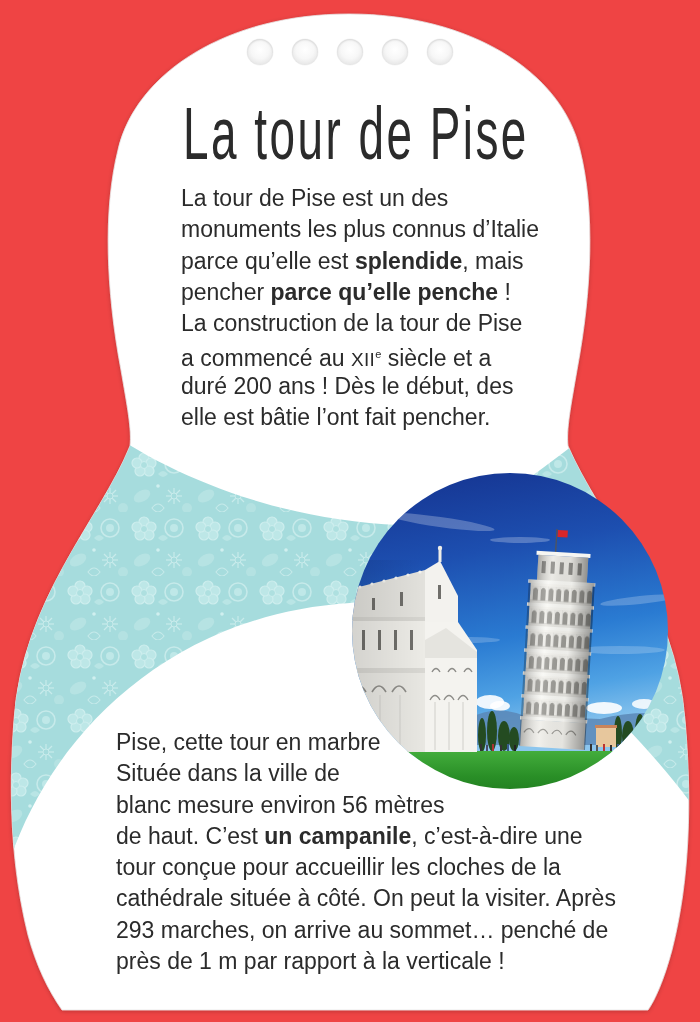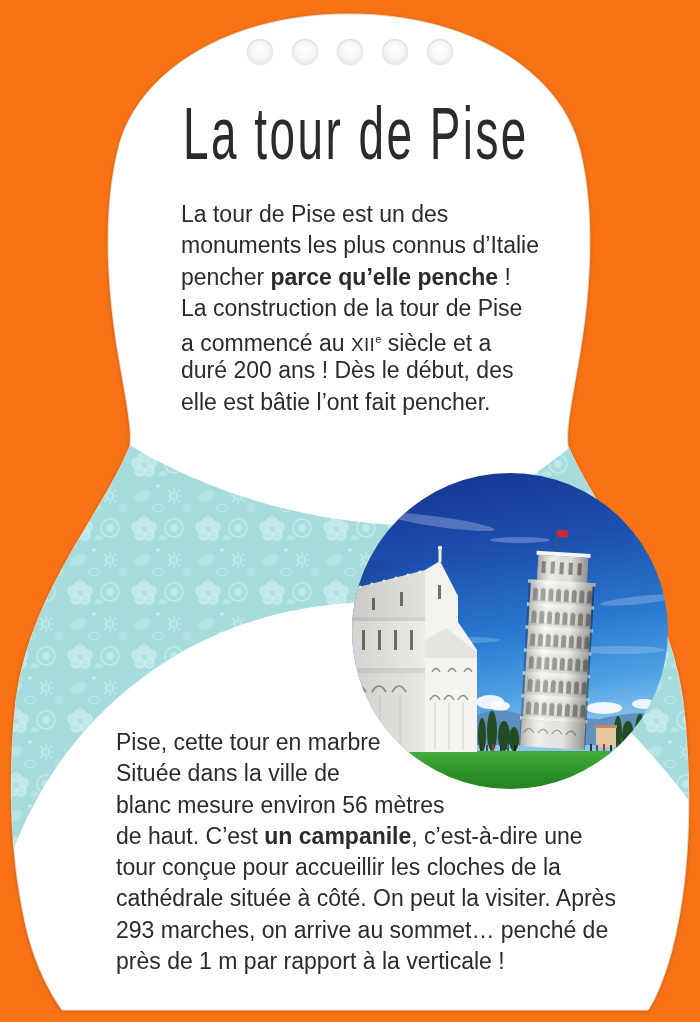--- a/index.html
+++ b/index.html
@@ -1,16 +1,16 @@
 <!DOCTYPE html>
 <html><head>
 <meta charset="utf-8">
 <style>
   html, body { margin: 0; padding: 0; background: #ffffff; }
-  #page { position: relative; width: 700px; height: 1022px; overflow: hidden; background: #f97316; }
+  #page { position: relative; width: 700px; height: 1022px; overflow: hidden; background: #ef4444; }
   #bg { position: absolute; left: 0; top: 0; width: 700px; height: 1022px; }
 
   .holes { position: absolute; left: 247px; top: 39px; width: 206px; height: 26px; }
   .hole {
     position: absolute; top: 0; width: 26px; height: 26px; border-radius: 50%;
     background: radial-gradient(circle at 50% 42%, #ffffff 0%, #f7f7f7 45%, #e4e4e4 80%, #d3d3d3 100%);
     box-shadow: inset 0 1px 2px rgba(0,0,0,0.12), 0 0 0 0.5px rgba(0,0,0,0.05);
   }
   .hole.h1 { left: 0; } .hole.h2 { left: 45px; } .hole.h3 { left: 90px; }
   .hole.h4 { left: 135px; } .hole.h5 { left: 180px; }
@@ -20,21 +20,21 @@
     font-family: "Liberation Sans", sans-serif; font-weight: normal;
     font-size: 74px; line-height: 74px; letter-spacing: 4px;
     color: #2b2b2b; white-space: pre;
     transform: scaleX(0.62); transform-origin: 0 0;
   }
   .para {
     position: absolute; font-family: "Liberation Sans", sans-serif;
     font-size: 23px; line-height: 31.3px; color: #2b2b2b;
   }
   .line { white-space: pre; height: 31.3px; }
-  .intro { left: 181px; top: 199px; }
+  .intro { left: 181px; top: 183px; }
   .details { left: 116px; top: 727px; }
   .b { font-weight: bold; }
   .sc { font-size: 19px; text-transform: uppercase; letter-spacing: 0.3px; }
   .sup { font-size: 11px; vertical-align: 8px; }
 </style>
 </head>
 <body>
 
 <div id="page">
 
@@ -251,20 +251,21 @@
     <span class="hole h3"></span>
     <span class="hole h4"></span>
     <span class="hole h5"></span>
   </div>
 
   <h1 class="title">La tour de Pise</h1>
 
   <div class="para intro">
     <div class="line"><span>La tour de Pise est un des</span></div>
     <div class="line"><span>monuments les plus connus d’Italie</span></div>
+    <div class="line"><span>parce qu’elle est </span><span class="b">splendide</span><span>, mais</span></div>
     <div class="line"><span>pencher </span><span class="b">parce qu’elle penche</span><span> !</span></div>
     <div class="line"><span>La construction de la tour de Pise</span></div>
     <div class="line"><span>a commencé au </span><span class="sc">xii</span><span class="sup">e</span><span> siècle et a</span></div>
     <div class="line"><span>duré 200 ans ! Dès le début, des</span></div>
     <div class="line"><span>elle est bâtie l’ont fait pencher.</span></div>
   </div>
 
   <div class="para details">
     <div class="line"><span>Pise, cette tour en marbre</span></div>
     <div class="line"><span>Située dans la ville de</span></div>

